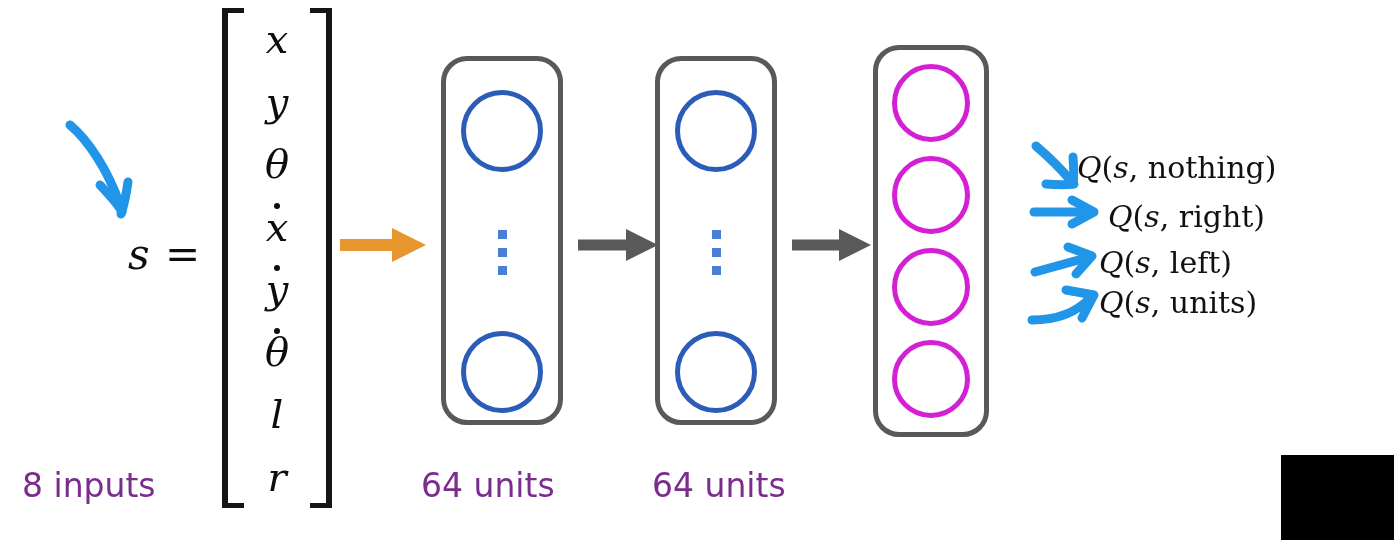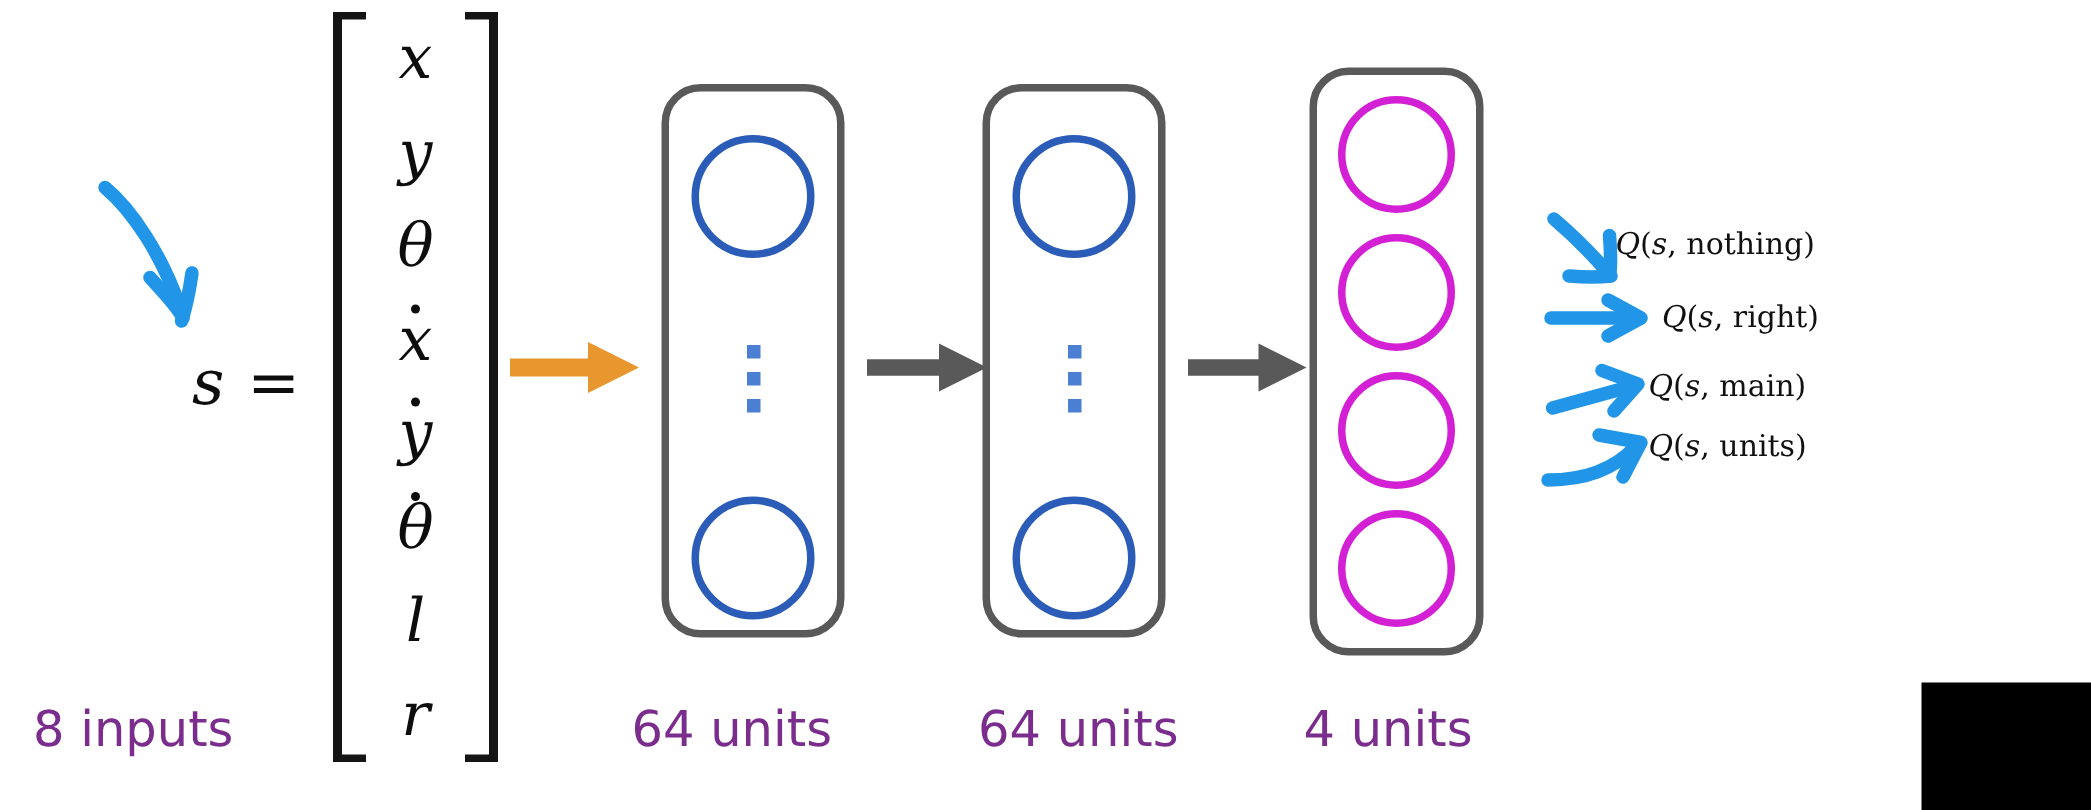--- a/index.html
+++ b/index.html
@@ -119,21 +119,21 @@
     font-family: "DejaVu Sans", "Liberation Sans", sans-serif;
     font-size: 33px;
     color: #7b2d8e;
     white-space: nowrap;
   }
 
   
   .qlabel {
     position: absolute;
     font-family: "DejaVu Serif", "Liberation Serif", serif;
-    font-size: 20px;
+    font-size: 30px;
     color: #111111;
     white-space: nowrap;
   }
   .qlabel i { font-style: italic; }
 
   
   #corner-block {
     left: 1281px;
     top: 455px;
     width: 113px;
@@ -257,32 +257,31 @@
   <div class="layer-box" style="left:873px; top:45px; width:116px; height:392px; justify-content:space-evenly;">
     <div class="node magenta" style="width:78px;height:78px;"></div>
     <div class="node magenta" style="width:78px;height:78px;"></div>
     <div class="node magenta" style="width:78px;height:78px;"></div>
     <div class="node magenta" style="width:78px;height:78px;"></div>
   </div>
 
   <div class="caption" style="left:22px;  top:466px;">8 inputs</div>
   <div class="caption" style="left:421px; top:466px;">64 units</div>
   <div class="caption" style="left:652px; top:466px;">64 units</div>
-  <div class="caption" style="left:869px; top:466px;">4 units</div>
 
   <div class="qlabel" style="left:1077px; top:150px;">
     <i>Q</i>(<i>s</i>,&nbsp;<span>nothing</span>)
   </div>
 
   <div class="qlabel" style="left:1108px; top:199px;">
     <i>Q</i>(<i>s</i>,&nbsp;<span>right</span>)
   </div>
 
   <div class="qlabel" style="left:1099px; top:245px;">
-    <i>Q</i>(<i>s</i>,&nbsp;<span>main</span>)
+    <i>Q</i>(<i>s</i>,&nbsp;<span>left</span>)
   </div>
 
   <div class="qlabel" style="left:1099px; top:285px;">
     <i>Q</i>(<i>s</i>,&nbsp;<span>units</span>)
   </div>
 
   <div class="abs" id="corner-block"></div>
 
 </div>
 

